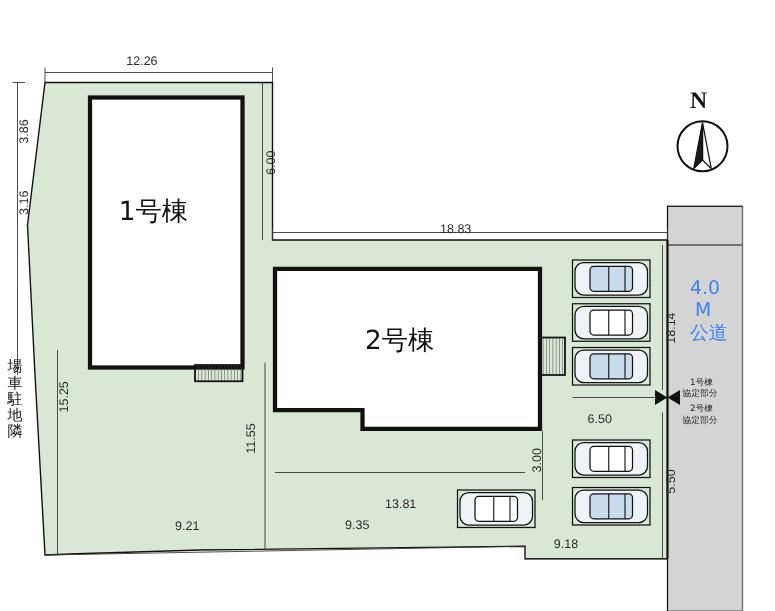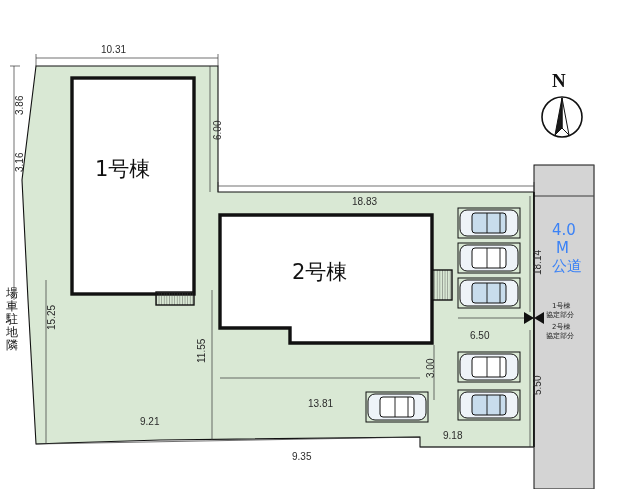--- a/index.html
+++ b/index.html
@@ -237,39 +237,39 @@
       <g>
         <path d="M 534,318 L 524,312 L 524,324 Z" fill="#111"></path>
         <path d="M 534,318 L 544,312 L 544,324 Z" fill="#111"></path>
       </g>
     </svg>
   </div>
 
   <div class="bldg-label" style="left:95px;top:155px;">1号棟</div>
   <div class="bldg-label" style="left:292px;top:258px;">2号棟</div>
 
-  <div class="dim" style="left:101px;top:44px;">10.31</div>
+  <div class="dim" style="left:101px;top:44px;">12.26</div>
 
   <div class="dim vert" style="left:14px;top:115px;">3.86</div>
 
   <div class="dim vert" style="left:14px;top:172px;">3.16</div>
 
   <div class="dim vert" style="left:46px;top:330px;">15.25</div>
 
   <div class="dim vert" style="left:212px;top:140px;">6.00</div>
 
-  <div class="dim" style="left:352px;top:196px;">18.83</div>
+  <div class="dim" style="left:352px;top:178px;">18.83</div>
 
   <div class="dim vert" style="left:196px;top:363px;">11.55</div>
 
   <div class="dim" style="left:308px;top:398px;">13.81</div>
 
   <div class="dim" style="left:140px;top:416px;">9.21</div>
 
-  <div class="dim" style="left:292px;top:415px;margin-top:36px;">9.35</div>
+  <div class="dim" style="left:276px;top:415px;">9.35</div>
 
   <div class="dim" style="left:443px;top:430px;text-align:right;">9.18</div>
 
   <div class="dim vert" style="left:532px;top:275px;">18.14</div>
 
   <div class="dim vert" style="left:532px;top:395px;">5.50</div>
 
   <div class="dim" style="left:470px;top:318px;margin-top:12px;">6.50</div>
 
   <div class="dim vert" style="left:425px;top:378px;">3.00</div>

